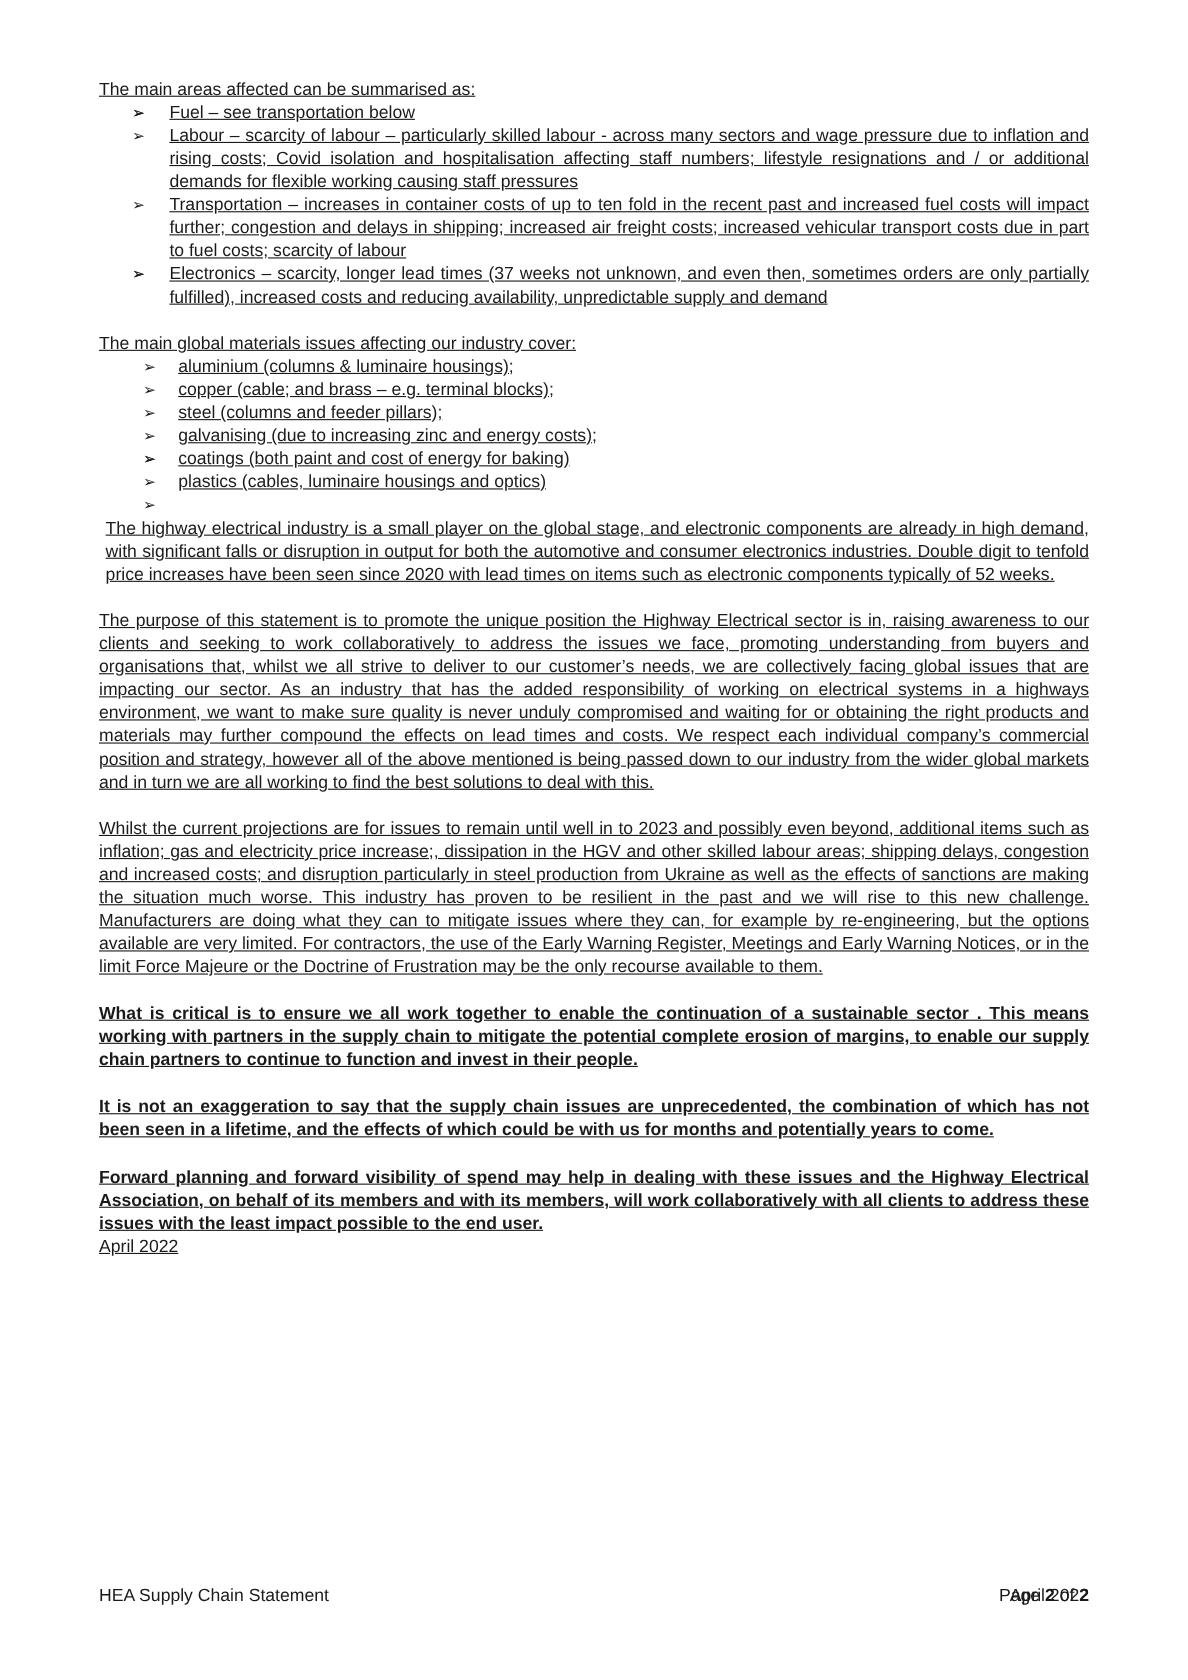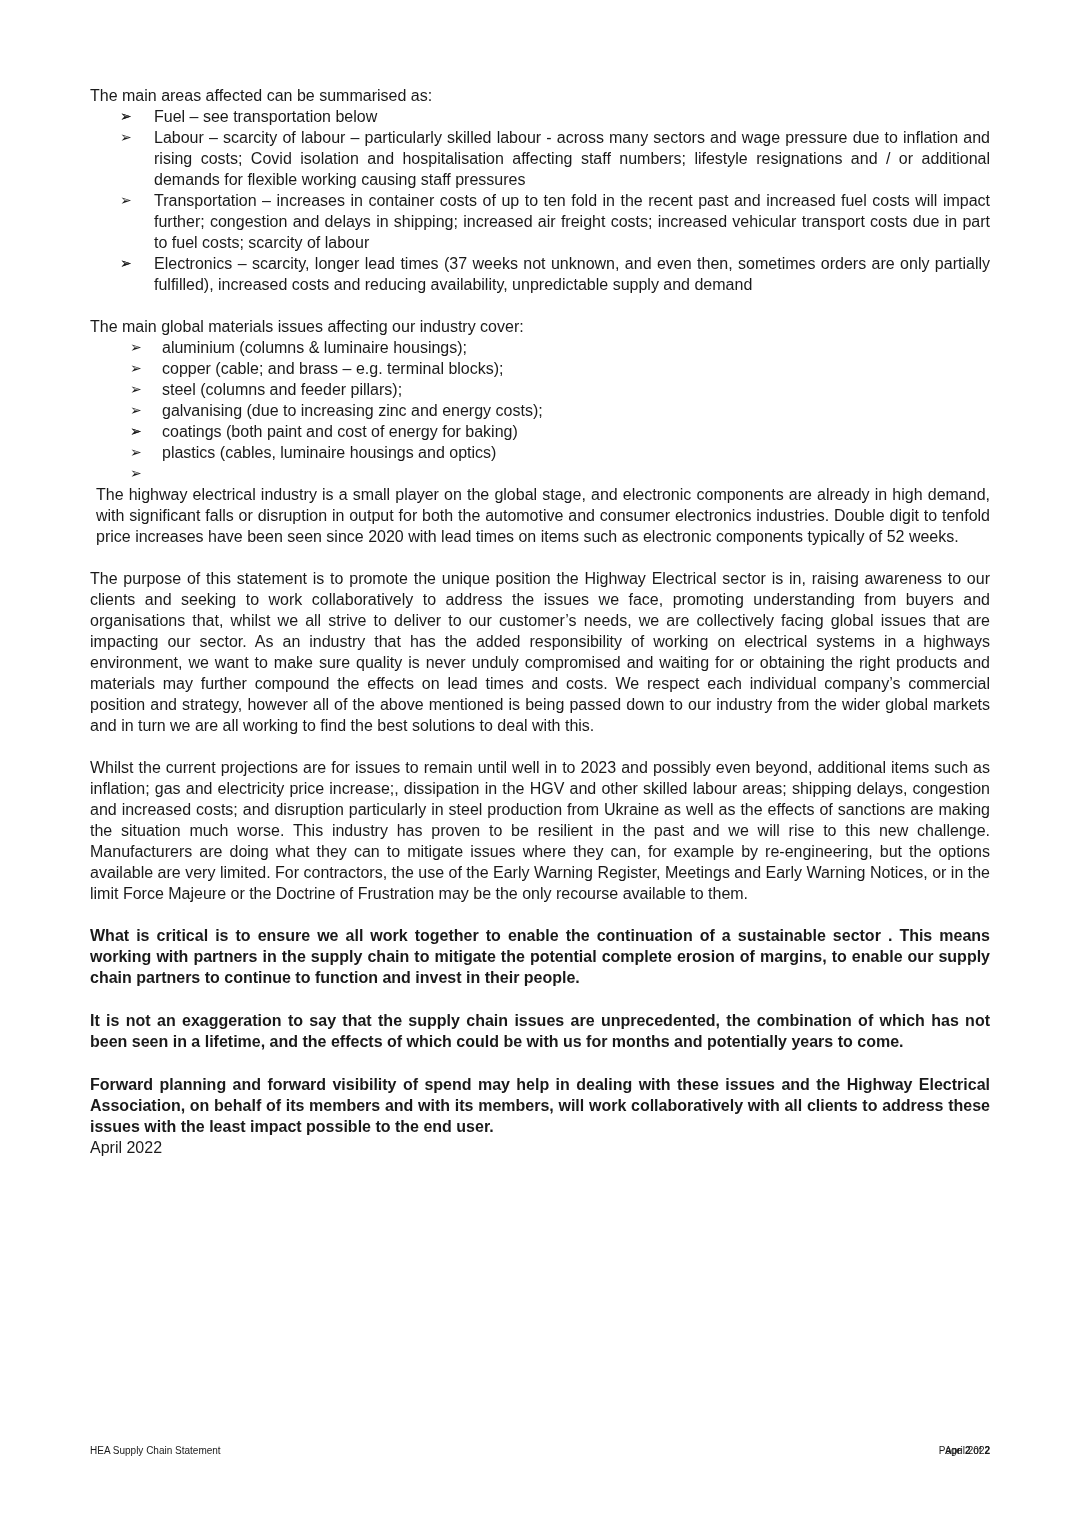--- a/index.html
+++ b/index.html
@@ -10,23 +10,24 @@
     background: #ffffff;
     color: #1a1a1a;
     font-family: "Liberation Sans", sans-serif;
     font-size: 16px;
     line-height: 21px;
     overflow: hidden;
   }
   .content {
     position: absolute;
     left: 90px;
-    top: 85px;
+    top: 71px;
     width: 900px;
     text-align: justify;
+    text-decoration: underline;
   }
   .para { margin: 0 0 21px 0; }
   .para.no-gap { margin-bottom: 0; }
   .para.indent-sm { padding-left: 6px; }
   .bold-para { font-weight: bold; margin: 0 0 22px 0; }
   .bold-para.no-gap { margin-bottom: 0; }
   .date-line { margin: 0; }
   ul.bullets {
     list-style: none;
     margin: 0 0 21px 0;
@@ -42,21 +43,21 @@
     top: 0;
     font-size: 14px;
   }
   ul.bullets.level-2 li { padding-left: 72px; }
   ul.bullets.level-2 li .marker { left: 40px; }
   .footer {
     position: absolute;
     left: 90px;
     top: 1442px;
     width: 900px;
-    font-size: 10px;
+    font-size: 16px;
     line-height: 17px;
     text-align: left;
   }
   .footer .f-center {
     position: absolute;
     left: 0; right: 0;
     text-align: right;
   }
   .footer .f-right {
     position: absolute;

